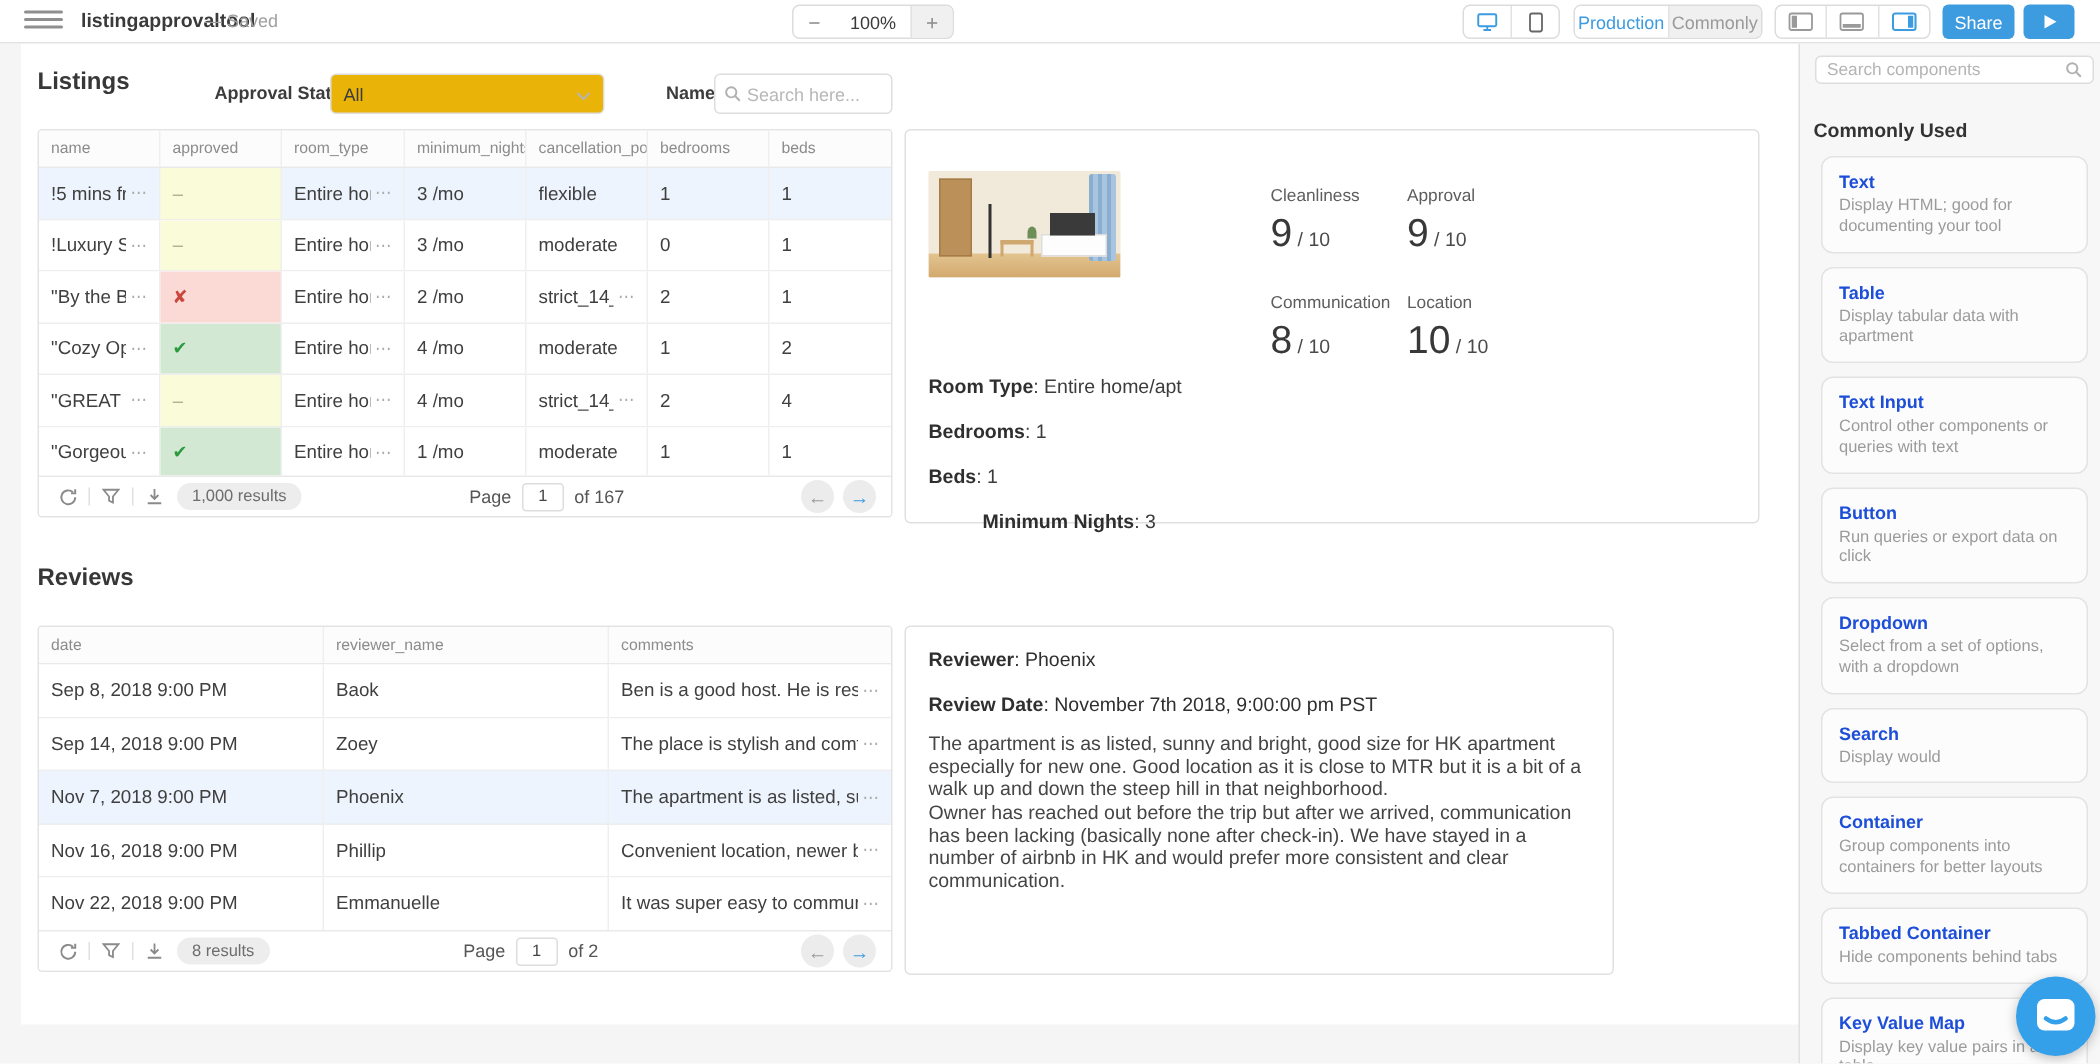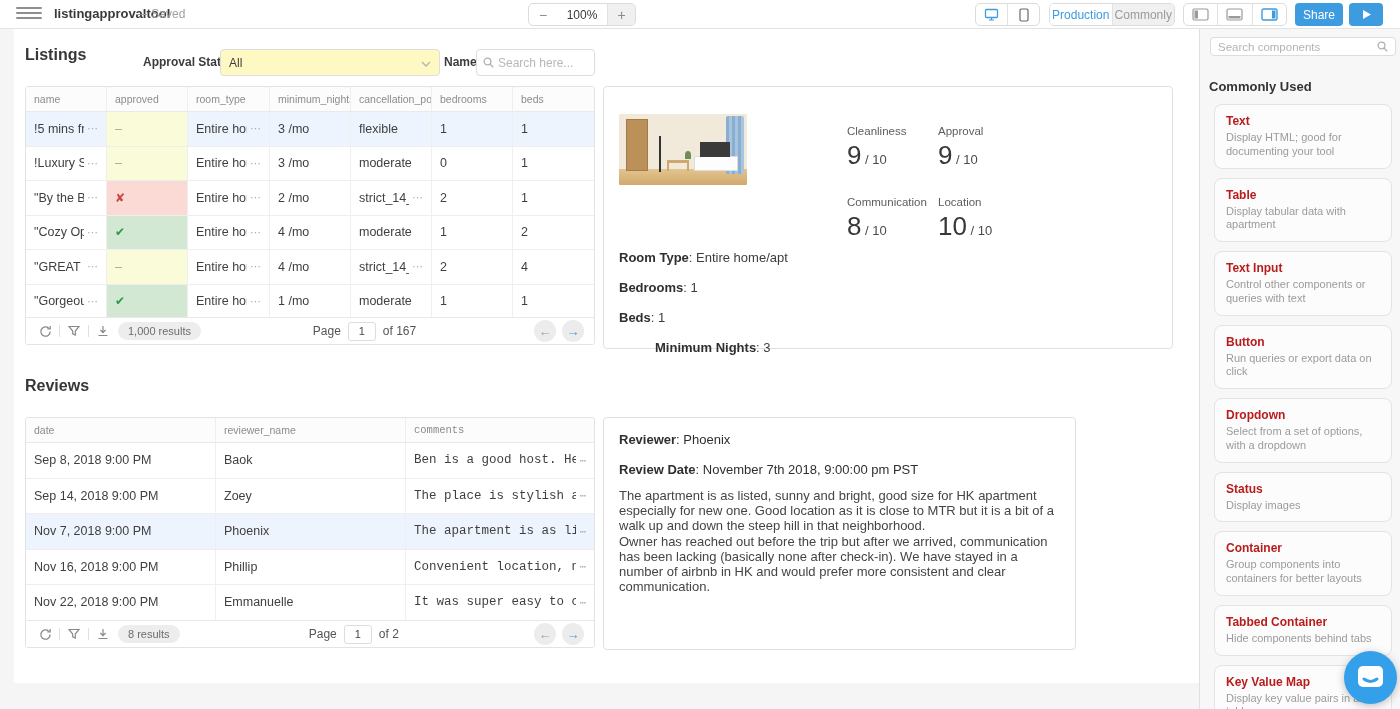--- a/index.html
+++ b/index.html
@@ -27,42 +27,42 @@
   .env-stag { color:#9a9a9a; background:#f0f0f0; }
   .btn-share { position:absolute; left:1295px; top:3px; width:48px; height:23px; background:#3d9be0; border-radius:4px; color:#fff; font-size:12px; display:flex; align-items:center; justify-content:center; cursor:pointer; }
   .btn-run { position:absolute; left:1349px; top:3px; width:34px; height:23px; background:#3d9be0; border-radius:4px; display:flex; align-items:center; justify-content:center; cursor:pointer; }
 
   
   .canvas { position:absolute; left:14px; top:29px; width:1185px; height:654px; background:#fff; }
 
   .section-title { position:absolute; font-size:16px; font-weight:bold; color:#373737; }
   .lbl { font-size:12px; font-weight:bold; color:#3c3c3c; }
   .filter-label { position:absolute; left:129px; top:26px; }
-  .dropdown { position:absolute; left:206px; top:20px; width:220px; height:27px; background:#fef9c3; border:1px solid #ddd; border-radius:4px; display:flex; align-items:center; padding:0 8px; font-size:12px; color:#3c3c3c; cursor:pointer; }
+  .dropdown { position:absolute; left:206px; top:20px; width:183px; height:27px; background:#eab308; border:1px solid #ddd; border-radius:4px; display:flex; align-items:center; padding:0 8px; font-size:12px; color:#3c3c3c; cursor:pointer; }
   .dropdown .chev { margin-left:auto; color:#b5b5b5; }
   .name-label { position:absolute; left:430px; top:26px; }
   .search-box { position:absolute; left:462px; top:20px; width:119px; height:27px; background:#fff; border:1px solid #ddd; border-radius:4px; display:flex; align-items:center; padding:0 6px; }
   .search-box input { border:none; outline:none; width:88px; font-size:12px; color:#444; font-family:"Liberation Sans", sans-serif; }
   .search-box input::placeholder { color:#b8b8b8; }
 
   
   .tbl { position:absolute; background:#fff; border:1px solid #e3e3e3; border-radius:3px; font-size:12.5px; color:#3f3f3f; overflow:hidden; }
   .tbl-listings { left:11px; top:57px; width:570px; height:259px; }
   .tbl-reviews  { left:11px; top:388px; width:570px; height:231px; }
   .thead { display:flex; height:25px; background:#fcfcfc; border-bottom:1px solid #e9e9e9; }
   .thead .th { font-size:10.5px; color:#8c8c8c; display:flex; align-items:center; padding:0 8px; border-right:1px solid #efefef; overflow:hidden; white-space:nowrap; }
   .trow { display:flex; border-bottom:1px solid #eeeeee; background:#fff; cursor:pointer; }
   .tbl-listings .trow { height:34.5px; }
   .tbl-reviews .trow { height:35.5px; }
   .trow.selected { background:#edf4fd; }
   .td { display:flex; align-items:center; padding:0 8px; border-right:1px solid #efefef; overflow:hidden; white-space:nowrap; position:relative; }
   .td .txt { overflow:hidden; white-space:nowrap; }
   .dots { color:#aaa; font-size:11px; margin-left:3px; flex:0 0 auto; }
   .c1 { width:81px; } .c2 { width:81px; } .c3 { width:82px; } .c4 { width:81px; } .c5 { width:81px; } .c6 { width:81px; } .c7 { flex:1; border-right:none !important; }
-  .r1 { width:190px; } .r2 { width:190px; } .r3 { flex:1; border-right:none !important;font-family:Liberation Mono, monospace; }
+  .r1 { width:190px; } .r2 { width:190px; } .r3 { flex:1; border-right:none !important; }
   .cell-none { background:#fafbd9; color:#a9a98a; }
   .cell-yes { background:#d3e8d3; color:#2a9b3f; font-size:12px; }
   .cell-no  { background:#fbd9d5; color:#c9473c; font-size:12px; }
   .tfoot { position:absolute; left:0; right:0; bottom:0; height:27px; border-top:1px solid #e9e9e9; display:flex; align-items:center; padding:0 10px; background:#fff; }
   .ficon { display:flex; align-items:center; justify-content:center; width:18px; height:18px; cursor:pointer; }
   .fdiv { width:1px; height:12px; background:#e0e0e0; margin:0 5px; }
   .pill { background:#ededed; border-radius:10px; padding:3px 10px; font-size:11px; color:#6d6d6d; margin-left:6px; }
   .page-mid { margin:0 auto; display:flex; align-items:center; font-size:12px; color:#555; }
   .page-input { width:28px; height:19px; border:1px solid #ddd; border-radius:3px; text-align:center; font-size:11px; color:#444; margin:0 7px; font-family:"Liberation Sans", sans-serif; }
   .nav-btn { width:22px; height:22px; border-radius:50%; background:#ececec; display:flex; align-items:center; justify-content:center; font-size:13px; cursor:pointer; margin-left:6px; }
@@ -94,21 +94,21 @@
   .rev-text { position:absolute; left:15px; top:70px; width:438px; font-size:13px; color:#454545; line-height:1.17; white-space:pre-line; }
 
   
   .sidebar { position:absolute; left:1199px; top:29px; width:201px; height:680px; background:#f7f7f7; border-left:1px solid #e0e0e0; overflow:hidden; }
   .comp-search { position:absolute; left:10px; top:8px; width:186px; height:19px; background:#fff; border:1px solid #ddd; border-radius:4px; display:flex; align-items:center; padding:0 7px; }
   .comp-search input { border:none; outline:none; flex:1; font-size:11.5px; color:#444; font-family:"Liberation Sans", sans-serif; background:transparent; }
   .comp-search input::placeholder { color:#b4b4b4; }
   .sb-heading { position:absolute; left:9px; top:50px; font-size:13px; font-weight:bold; color:#333; }
   .cards { position:absolute; left:14px; top:75px; width:178px; }
   .comp-card { background:#fcfcfc; border:1px solid #e3e3e3; border-radius:8px; padding:9px 11px; margin-bottom:9px; cursor:grab; }
-  .comp-card .ct { font-size:12px; font-weight:bold; color:#b91c1c; margin-bottom:3px; }
+  .comp-card .ct { font-size:12px; font-weight:bold; color:#1d4ed8; margin-bottom:3px; }
   .comp-card .cd { font-size:11px; color:#9b9b9b; line-height:1.25; }
 
   .chat-bubble { position:absolute; left:1344px; top:651px; width:53px; height:53px; border-radius:50%; background:#35a0ea; z-index:40; display:flex; align-items:center; justify-content:center; cursor:pointer; box-shadow:0 2px 8px rgba(0,0,0,.25); }
 </style>
 </head>
 <body>
 
 <div class="app">
 
   <div class="topbar">
@@ -558,22 +558,22 @@
         </div>
         <div class="comp-card">
           <div class="ct">Button</div>
           <div class="cd">Run queries or export data on click</div>
         </div>
         <div class="comp-card">
           <div class="ct">Dropdown</div>
           <div class="cd">Select from a set of options, with a dropdown</div>
         </div>
         <div class="comp-card">
-          <div class="ct">Status</div>
-          <div class="cd">Display images</div>
+          <div class="ct">Search</div>
+          <div class="cd">Display would</div>
         </div>
         <div class="comp-card">
           <div class="ct">Container</div>
           <div class="cd">Group components into containers for better layouts</div>
         </div>
         <div class="comp-card">
           <div class="ct">Tabbed Container</div>
           <div class="cd">Hide components behind tabs</div>
         </div>
         <div class="comp-card">

